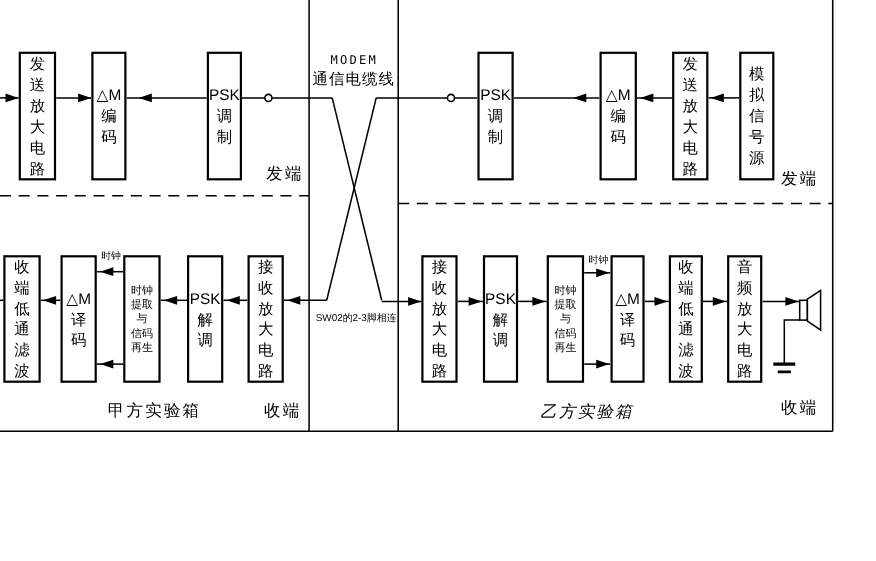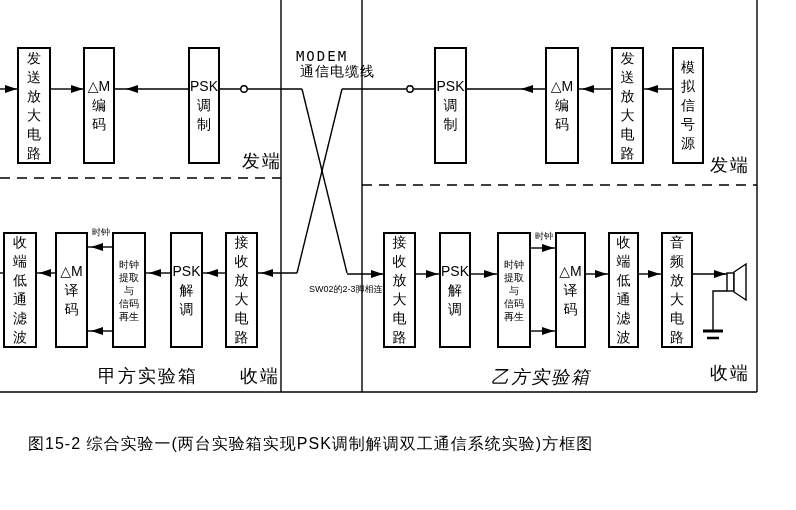--- a/index.html
+++ b/index.html
@@ -9,23 +9,23 @@
   }
   #wires{position:absolute;left:0;top:0;}
   .blk{
     position:absolute;box-sizing:border-box;border:2px solid #000;background:#fff;
     display:flex;align-items:center;justify-content:center;text-align:center;
     white-space:pre-line;font-size:14px;line-height:19px;top:47px;height:117px;
     letter-spacing:0;
   }
   .blk.bottom{top:232px;height:116px;}
   .blk.small{font-size:10px;line-height:13px;}
-  .lbl{position:absolute;font-size:18px;letter-spacing:2px;white-space:nowrap;}
+  .lbl{position:absolute;font-size:15px;letter-spacing:2px;white-space:nowrap;}
   .lbl.tiny{font-size:9px;letter-spacing:0;}
-  .modem{position:absolute;font-family:"DejaVu Sans Mono",monospace;font-size:14px;
+  .modem{position:absolute;font-family:"DejaVu Sans Mono",monospace;font-size:11px;
          letter-spacing:2px;text-align:center;}
   .cable{position:absolute;font-size:14px;letter-spacing:1px;text-align:center;}
   .caption{position:absolute;font-size:16px;letter-spacing:1px;white-space:nowrap;}
 </style>
 </head>
 <body>
 
 <div id="stage">
 
   <svg id="wires" width="796" height="510">
@@ -192,29 +192,28 @@
 滤
 波</div>
   <div class="blk bottom" style="left:661px;width:32px;">音
 频
 放
 大
 电
 路</div>
 
   <div class="modem" style="left:292px;top:48px;width:60px;">MODEM</div>
-  <div class="cable" style="left:281px;top:63px;width:81px;margin-left:16px;">通信电缆线</div>
-  <div class="lbl tiny" style="left:287px;top:283px;margin-left:22px;">SW02的2-3脚相连</div>
+  <div class="cable" style="left:281px;top:63px;width:81px;">通信电缆线</div>
+  <div class="lbl tiny" style="left:287px;top:283px;">SW02的2-3脚相连</div>
 
   <div class="lbl" style="left:242px;top:149px;">发端</div>
   <div class="lbl" style="left:710px;top:153px;">发端</div>
   <div class="lbl" style="left:240px;top:364px;">收端</div>
   <div class="lbl" style="left:710px;top:361px;">收端</div>
 
   <div class="lbl tiny" style="left:92px;top:226px;">时钟</div>
   <div class="lbl tiny" style="left:535px;top:230px;">时钟</div>
 
   <div class="lbl" style="left:98px;top:364px;">甲方实验箱</div>
   <div class="lbl" style="left:491px;top:365px;font-style:italic;">乙方实验箱</div>
 
-  <div class="caption" style="left:28px;top:434px;">图15-2  综合实验一(两台实验箱实现PSK调制解调双工通信系统实验)方框图</div>
 
 </div>
 
 </body></html>

